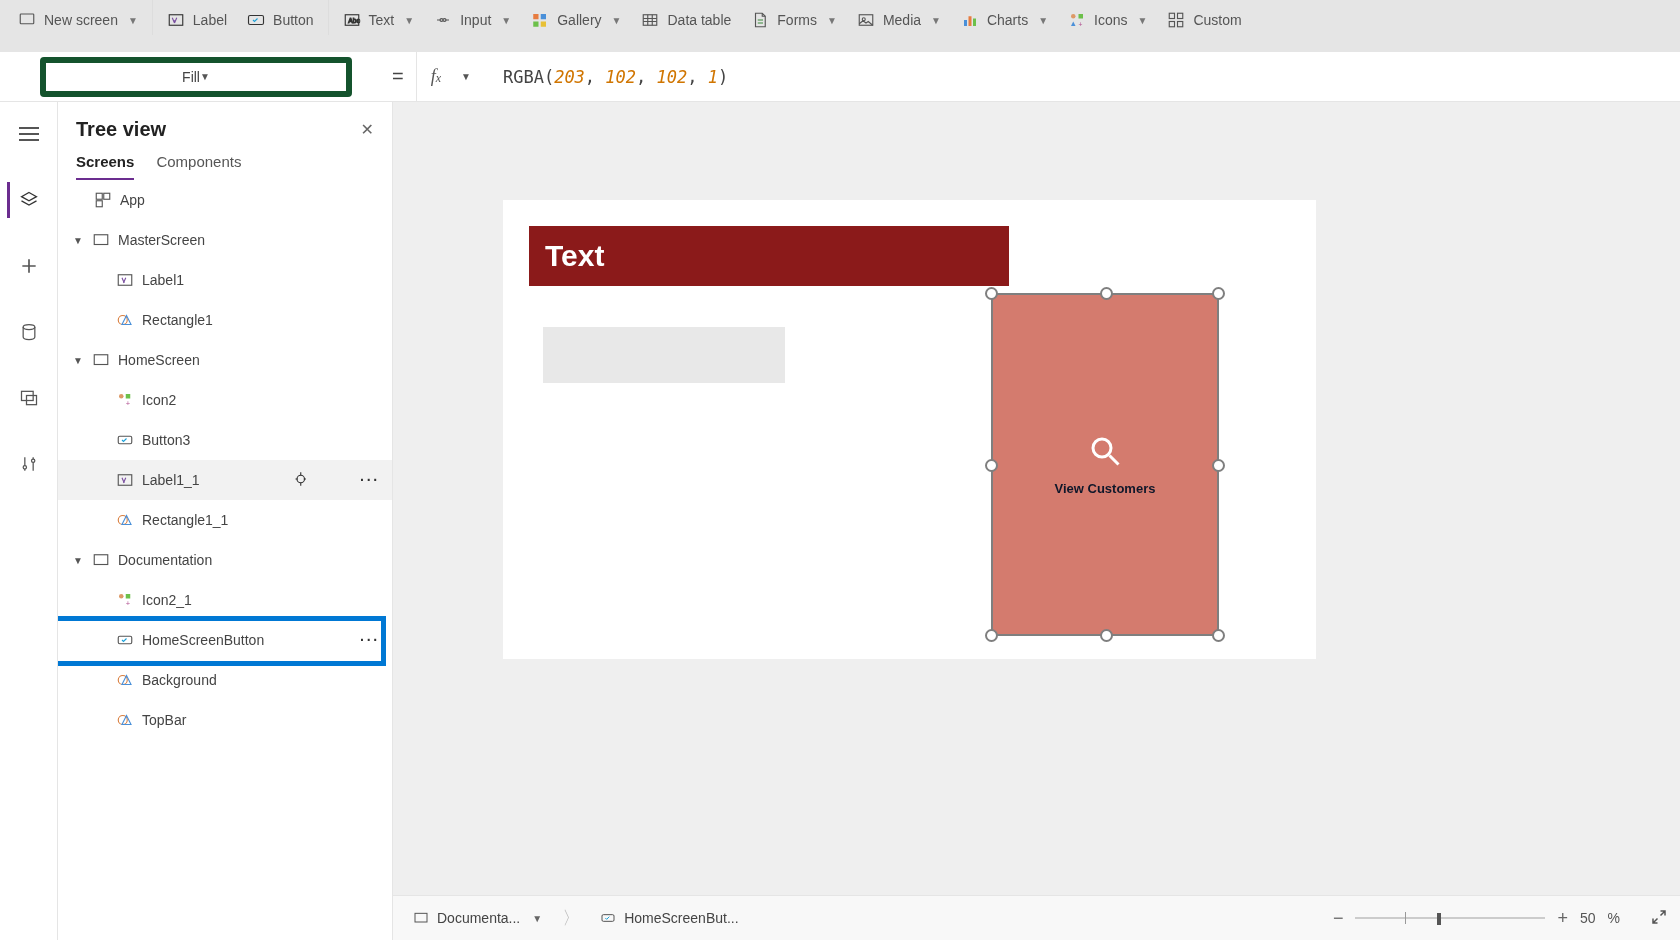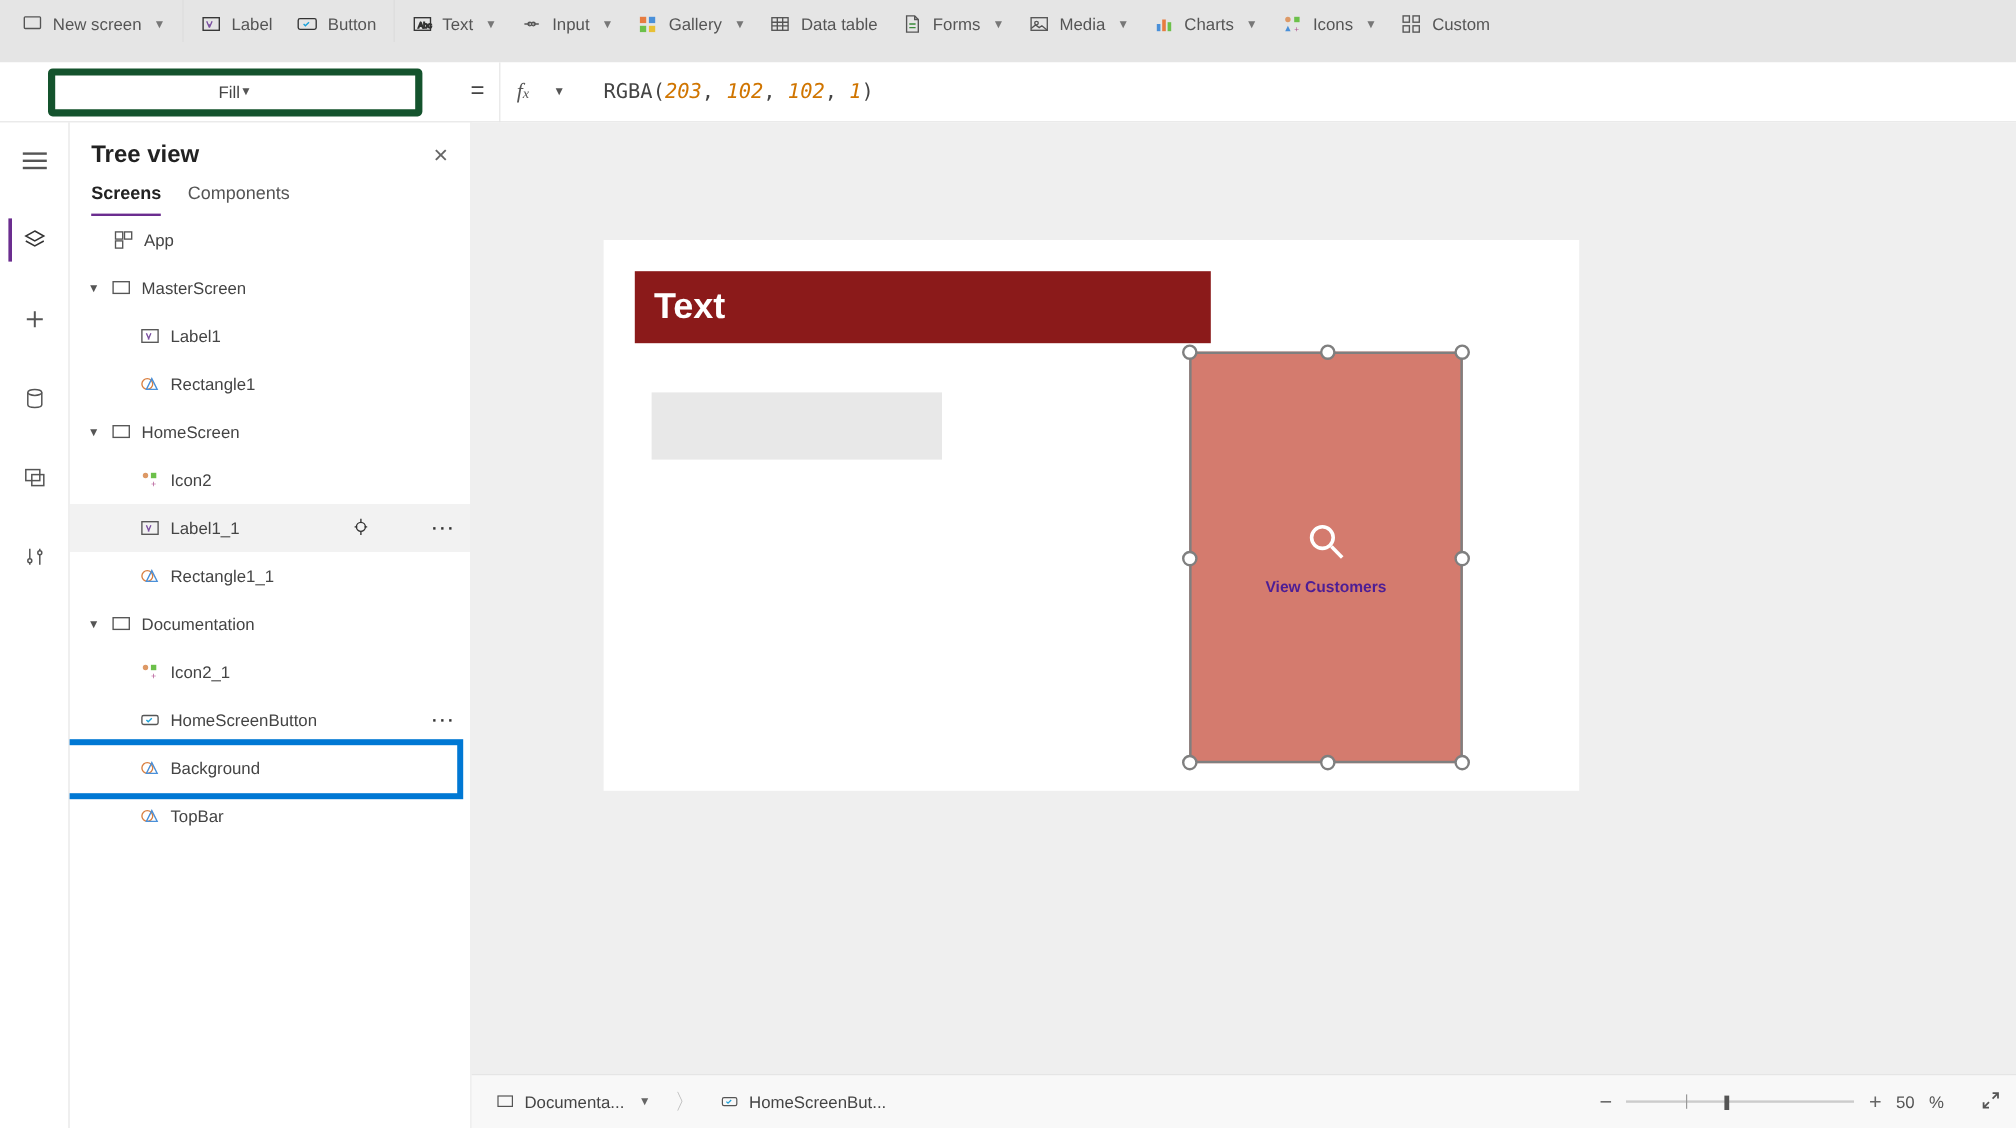--- a/index.html
+++ b/index.html
@@ -59,21 +59,21 @@
 .highlight-box { position: absolute; border: 5px solid #0078d4; pointer-events: none; }
 
 
 .canvas-area { flex: 1; background: #efefef; position: relative; display: flex; flex-direction: column; }
 .canvas-main { flex: 1; position: relative; }
 .artboard { position: absolute; left: 110px; top: 98px; width: 813px; height: 459px; background: #fff; }
 .topbar { position: absolute; left: 26px; top: 26px; width: 480px; height: 60px; background: #8b1a1a; color: #fff; display: flex; align-items: center; padding-left: 16px; font-size: 30px; font-weight: 600; }
 .greybox { position: absolute; left: 40px; top: 127px; width: 242px; height: 56px; background: #e8e8e8; }
 .selbox { position: absolute; left: 488px; top: 93px; width: 228px; height: 343px; border: 2px solid #7f7f7f; background: #d47b6e; display: flex; flex-direction: column; align-items: center; justify-content: center; gap: 12px; }
 .selbox svg { width: 36px; height: 36px; stroke: #fff; }
-.selbox .lbl { color: #4c1d95; font-size: 13px; font-weight: 600; }
+.selbox .lbl { color: #0f172a; font-size: 13px; font-weight: 600; }
 .handle { position: absolute; width: 13px; height: 13px; background: #fff; border: 2px solid #7f7f7f; border-radius: 50%; z-index: 2; }
 
 
 .bottom { height: 45px; background: #f8f8f8; border-top: 1px solid #e5e5e5; display: flex; align-items: center; padding: 0 12px; gap: 12px; }
 .crumb { display: flex; align-items: center; gap: 8px; padding: 2px 8px; color: #444; }
 .crumb svg { width: 16px; height: 16px; }
 .crumb .chev { font-size: 10px; color: #666; margin-left: 4px; }
 .crumb-sep { font-size: 18px; color: #bbb; }
 .bottom-spacer { flex: 1; }
 .zoom { display: flex; align-items: center; gap: 12px; color: #555; }
@@ -308,20 +308,28 @@
       <div class="tree-item">
         <span class="spacer" style="width:36px"></span>
         <svg viewBox="0 0 24 24">
             <circle cx="7" cy="7" r="3" fill="#d96"></circle>
             <rect x="13" y="4" width="6" height="6" fill="#6cc04a"></rect>
             <text x="13" y="20" font-size="10" fill="#b05090">+</text>
           </svg>
         <span>Icon2</span>
       </div>
 
+      <div class="tree-item">
+        <span class="spacer" style="width:36px"></span>
+        <svg viewBox="0 0 24 24" fill="none" stroke="#555" stroke-width="1.5">
+            <rect x="3" y="7" width="18" height="10" rx="2"></rect>
+            <path d="M8 12l2 2 4-4" stroke="#1aa0d8"></path>
+          </svg>
+        <span>Button3</span>
+      </div>
 
       <div class="tree-item hover">
         <span class="spacer" style="width:36px"></span>
         <svg viewBox="0 0 24 24" fill="none" stroke="#555" stroke-width="1.5">
             <rect x="3" y="5" width="18" height="14"></rect>
             <path d="M8 9l3 7M13 9l-3 7" stroke="#7a4fa0"></path>
           </svg>
         <span>Label1_1</span>
         <svg class="cursor" width="18" height="20" viewBox="0 0 24 24" fill="none" stroke="#333" stroke-width="1.5">
             <path d="M9 3v4M9 17v4M5 12H2M16 12h-3"></path>

